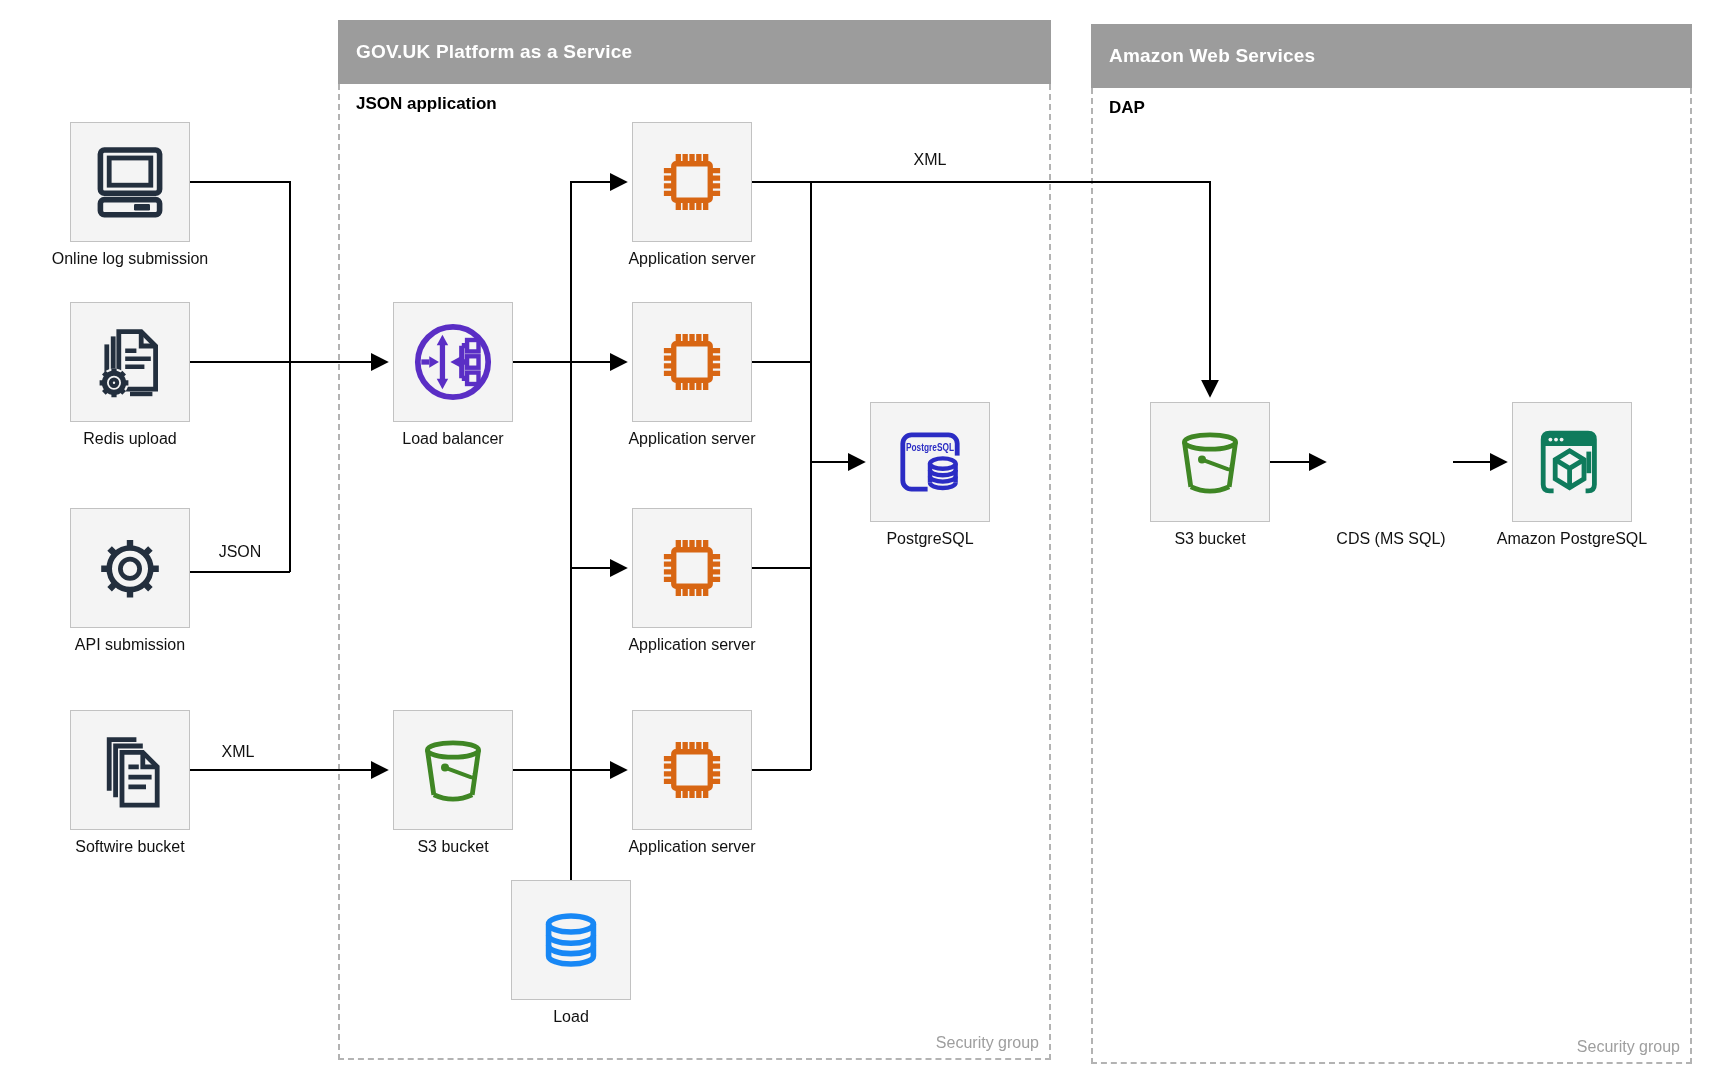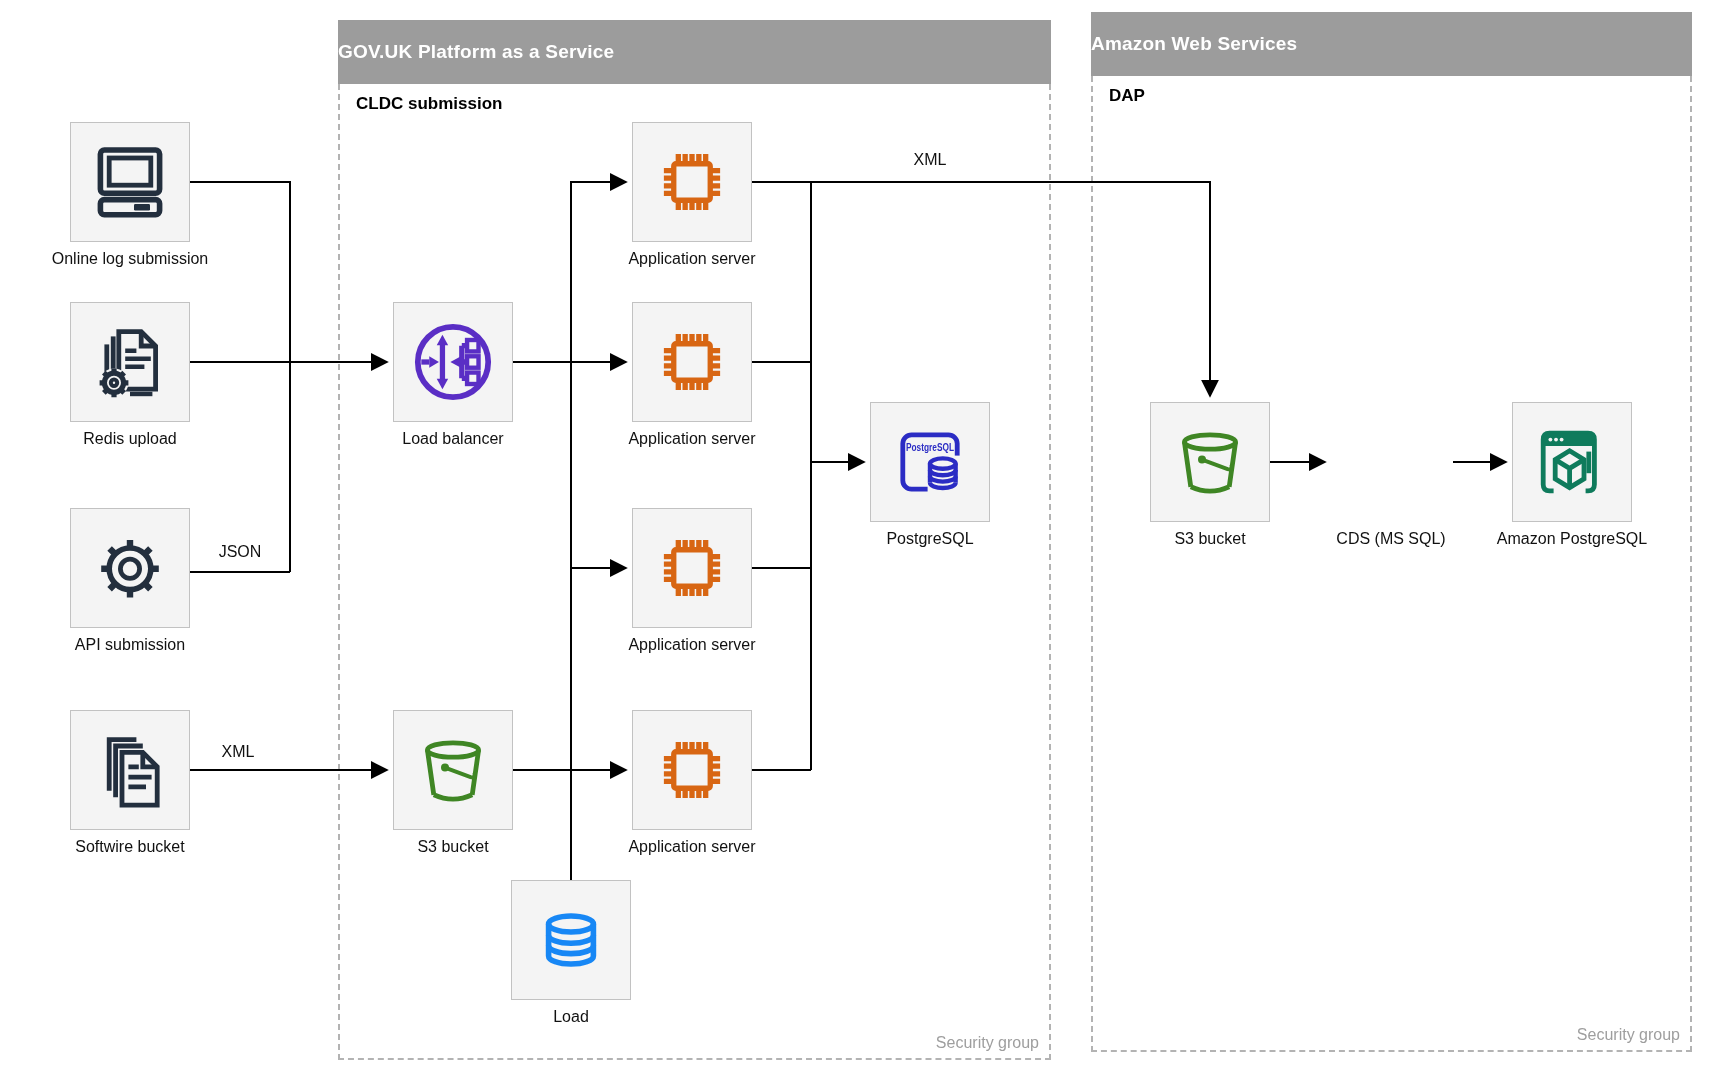--- a/index.html
+++ b/index.html
@@ -1,20 +1,20 @@
 <!DOCTYPE html>
 <html><head>
 <meta charset="utf-8">
 <style>
   html,body{margin:0;padding:0;background:#ffffff;}
   .stage{position:relative;width:1712px;height:1082px;background:#fff;
          font-family:"Liberation Sans",sans-serif;overflow:hidden;}
   .container{position:absolute;z-index:1;}
   .c-hdr{height:64px;background:#9c9c9c;display:flex;align-items:center;
-         color:#fff;font-size:19px;font-weight:bold;letter-spacing:.2px;}
+         padding-left:18px;color:#fff;font-size:19px;font-weight:bold;letter-spacing:.2px;}
   .c-body{position:absolute;left:0;right:0;top:64px;bottom:0;
           border:2px dashed #b3b3b3;border-top:none;box-sizing:border-box;}
   .c-sub{position:absolute;left:16px;top:10px;font-size:17px;font-weight:bold;color:#000;}
   .c-footer{position:absolute;right:10px;bottom:6px;font-size:16px;color:#9e9e9e;margin-left:12px;}
   svg.edges{position:absolute;left:0;top:0;z-index:2;}
   .layer-nodes{position:absolute;left:0;top:0;width:100%;height:100%;z-index:3;pointer-events:none;}
   .node-box{position:absolute;width:120px;height:120px;background:#f4f4f4;
             border:1px solid #c2c2c2;box-sizing:border-box;
             display:flex;align-items:center;justify-content:center;}
   .node-label{position:absolute;width:230px;text-align:center;font-size:16px;color:#111;}
@@ -23,26 +23,26 @@
 </head>
 <body>
 
 <div class="stage">
 
   <div class="container" id="cont-paas" style="left:338px;top:20px;width:713px;height:1040px;">
     <div class="c-hdr">
       <span>GOV.UK Platform as a Service</span>
     </div>
     <div class="c-body">
-      <div class="c-sub">CLDC submission</div>
+      <div class="c-sub">JSON application</div>
       <div class="c-footer">Security group</div>
     </div>
   </div>
 
-  <div class="container" id="cont-aws" style="left:1091px;top:12px;width:601px;height:1040px;">
+  <div class="container" id="cont-aws" style="left:1091px;top:24px;width:601px;height:1040px;">
     <div class="c-hdr">
       <span>Amazon Web Services</span>
     </div>
     <div class="c-body">
       <div class="c-sub">DAP</div>
       <div class="c-footer">Security group</div>
     </div>
   </div>
 
   <svg class="edges" width="1712" height="1082" viewBox="0 0 1712 1082" fill="none">

